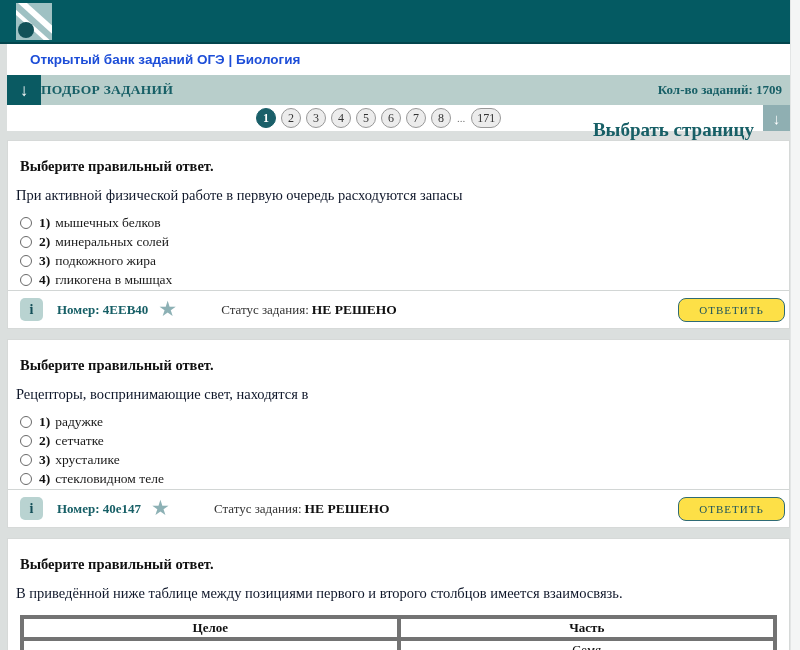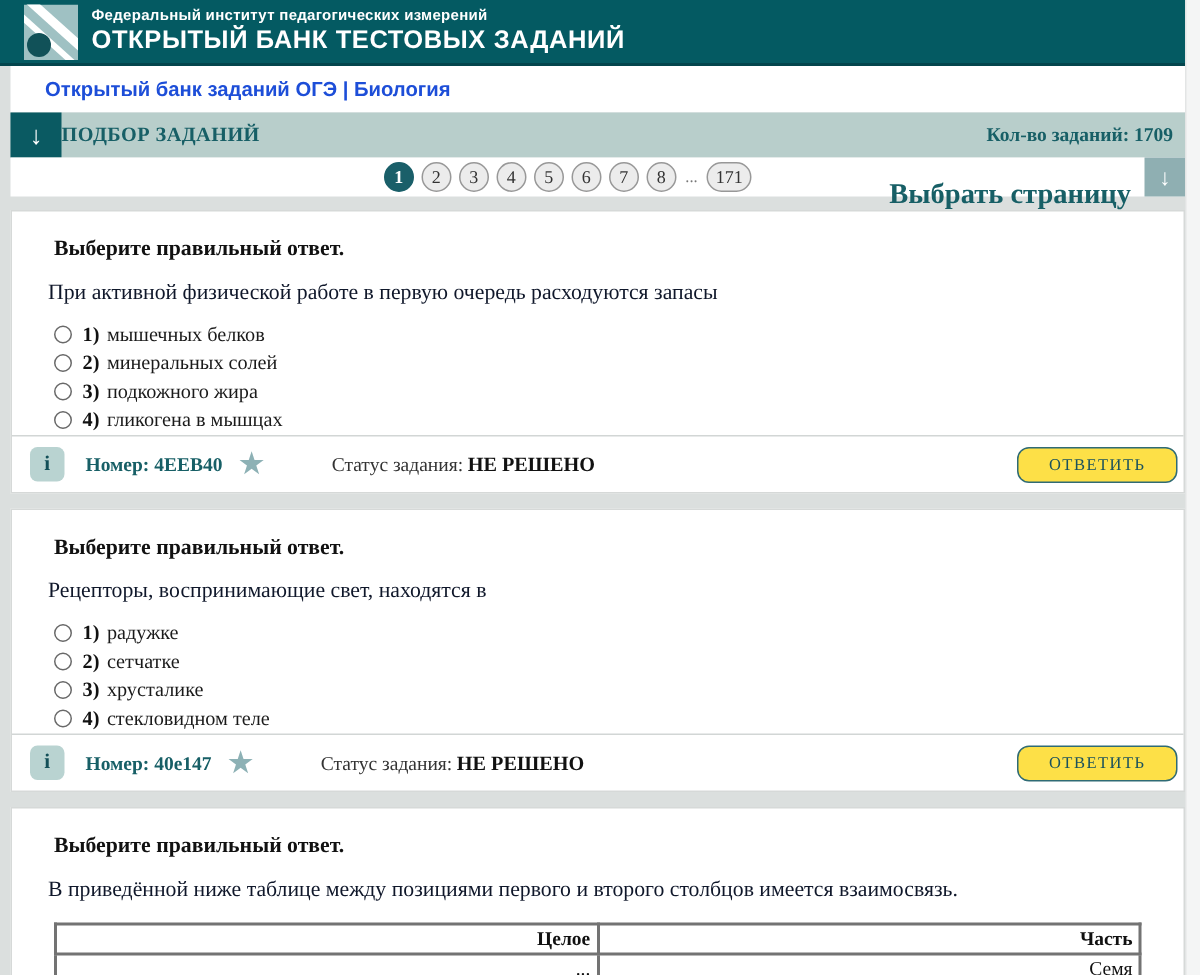--- a/index.html
+++ b/index.html
@@ -77,21 +77,21 @@
     display: flex; align-items: center; justify-content: center;
   }
 
   .gap9 { height: 9px; }
   .gap10 { height: 10px; }
 
   
   .q-card {
     margin: 0 10px 0 7px; background: #fff; border: 1px solid #d6d9d8;
   }
-  .q-body { padding: 0 24px; height: 149px; overflow: hidden; }
+  .q-body { padding: 0 8px; height: 149px; overflow: hidden; }
   .q-card.cut .q-body { height: auto; }
   .q-prompt { margin: 17px 0 0 4px; font-weight: bold; font-size: 14.5px; color: #111; }
   .q-text { margin: 12px 0 0 0; font-size: 14.5px; color: #0f172a; }
   .options { margin: 9px 0 0 4px; }
   .option { display: flex; align-items: center; height: 19px; }
   .radio {
     width: 12px; height: 12px; border-radius: 50%; border: 1px solid #696969;
     background: #fff; flex: 0 0 auto; cursor: pointer;
   }
   .opt-num { font-weight: bold; font-size: 13.5px; margin: 0 5px 0 7px; color: #111; }
@@ -118,42 +118,38 @@
     letter-spacing: 1px; cursor: pointer;
   }
 
   
   .q-table {
     margin: 13px 4px 0 4px; width: calc(100% - 8px);
     border-collapse: collapse; border: 2px solid #333;
     font-size: 13px; color: #111;
   }
   .q-table th, .q-table td {
-    border: 2px solid #737373; text-align: right; font-weight: normal;
+    border: 4px solid #737373; text-align: center; font-weight: normal;
     padding: 1px 4px; height: 20px; width: 50%;
   }
   .q-table th { font-weight: bold; }
 </style>
 </head>
 <body>
 
 <div class="page">
   <div class="scrollbar"></div>
 
   <header class="site-header">
     <svg class="logo" viewBox="0 0 36 37" xmlns="http://www.w3.org/2000/svg">
       <rect x="0" y="0" width="36" height="37" fill="#9fc1c3"></rect>
       <line x1="2" y1="-4" x2="42" y2="32" stroke="#ffffff" stroke-width="6"></line>
       <line x1="-6" y1="4" x2="34" y2="40" stroke="#ffffff" stroke-width="4"></line>
       <circle cx="10" cy="27" r="8" fill="#115158"></circle>
     </svg>
-    <div class="header-text">
-      <div class="org-line">Федеральный институт педагогических измерений</div>
-      <div class="title-line">ОТКРЫТЫЙ БАНК ТЕСТОВЫХ ЗАДАНИЙ</div>
-    </div>
   </header>
 
   <nav class="breadcrumb">
     <span>Открытый банк заданий ОГЭ | Биология</span>
   </nav>
 
   <div class="filter-bar">
     <button class="collapse-btn">
       <span>↓</span>
     </button>

